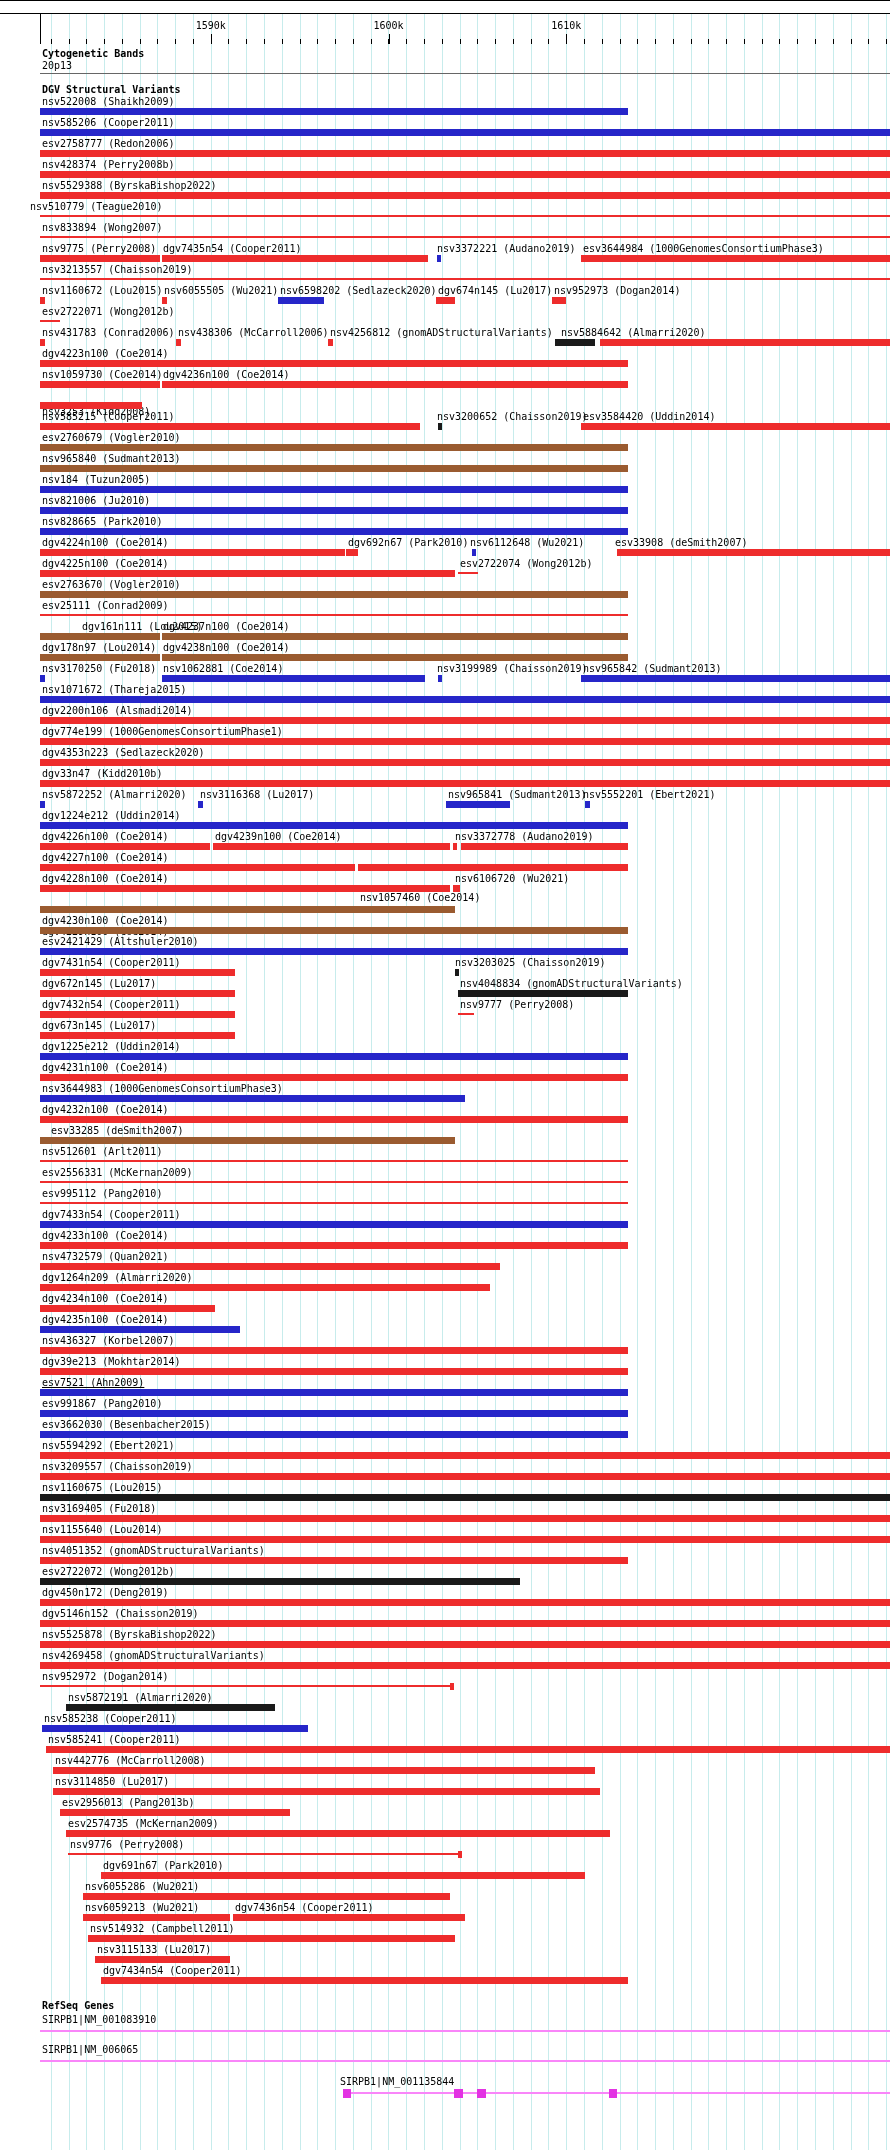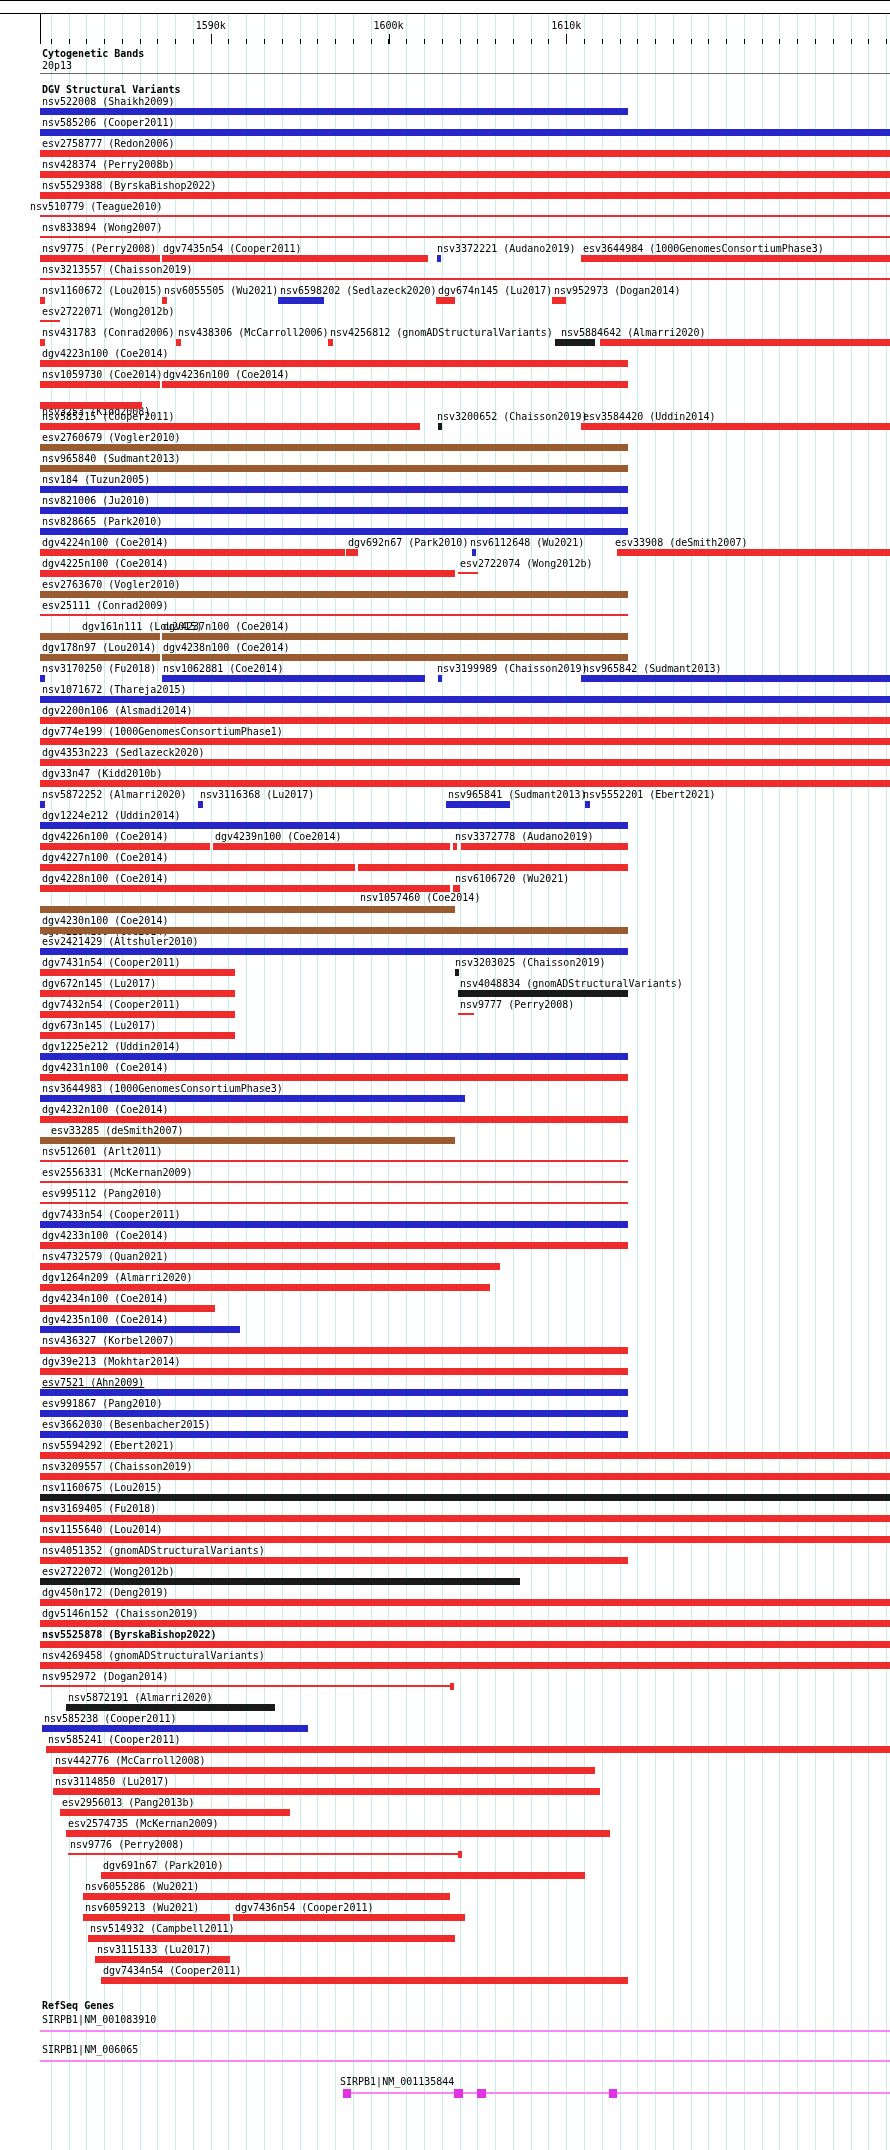--- a/index.html
+++ b/index.html
@@ -346,21 +346,21 @@
       <div class="small-label" style="left: 42px; top: 1524px;">nsv1155640 (Lou2014)</div>
       <div class="vbar" style="left: 40px; width: 850px; top: 1536px; height: 7px; background: rgb(238, 44, 44);"></div>
       <div class="small-label" style="left: 42px; top: 1545px;">nsv4051352 (gnomADStructuralVariants)</div>
       <div class="vbar" style="left: 40px; width: 588px; top: 1557px; height: 7px; background: rgb(238, 44, 44);"></div>
       <div class="small-label" style="left: 42px; top: 1566px;">esv2722072 (Wong2012b)</div>
       <div class="vbar" style="left: 40px; width: 480px; top: 1578px; height: 7px; background: rgb(26, 26, 26);"></div>
       <div class="small-label" style="left: 42px; top: 1587px;">dgv450n172 (Deng2019)</div>
       <div class="vbar" style="left: 40px; width: 850px; top: 1599px; height: 7px; background: rgb(238, 44, 44);"></div>
       <div class="small-label" style="left: 42px; top: 1608px;">dgv5146n152 (Chaisson2019)</div>
       <div class="vbar" style="left: 40px; width: 850px; top: 1620px; height: 7px; background: rgb(238, 44, 44);"></div>
-      <div class="small-label" style="left: 42px; top: 1629px; font-weight: bold;">nsv5525878 (ByrskaBishop2022)</div>
+      <div class="small-label" style="left: 42px; top: 1629px;">nsv5525878 (ByrskaBishop2022)</div>
       <div class="vbar" style="left: 40px; width: 850px; top: 1641px; height: 7px; background: rgb(238, 44, 44);"></div>
       <div class="small-label" style="left: 42px; top: 1650px;">nsv4269458 (gnomADStructuralVariants)</div>
       <div class="vbar" style="left: 40px; width: 850px; top: 1662px; height: 7px; background: rgb(238, 44, 44);"></div>
       <div class="small-label" style="left: 42px; top: 1671px;">nsv952972 (Dogan2014)</div>
       <div class="vbar" style="left: 40px; width: 410px; top: 1685px; height: 2px; background: rgb(238, 44, 44);"></div>
       <div class="vbar" style="left: 450px; width: 4px; top: 1683px; height: 7px; background: rgb(238, 44, 44);"></div>
       <div class="small-label" style="left: 68px; top: 1692px;">nsv5872191 (Almarri2020)</div>
       <div class="vbar" style="left: 66px; width: 209px; top: 1704px; height: 7px; background: rgb(26, 26, 26);"></div>
       <div class="small-label" style="left: 44px; top: 1713px;">nsv585238 (Cooper2011)</div>
       <div class="vbar" style="left: 42px; width: 266px; top: 1725px; height: 7px; background: rgb(38, 38, 201);"></div>

